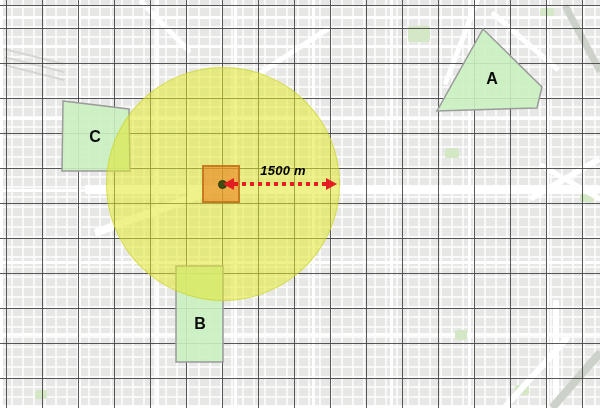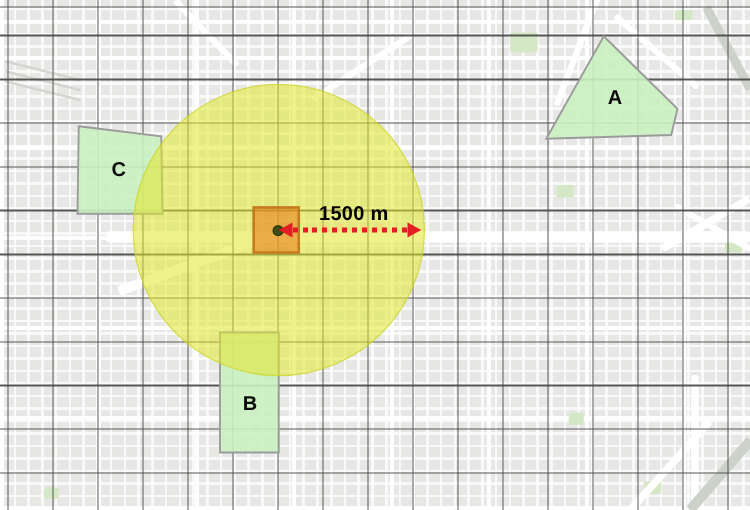--- a/index.html
+++ b/index.html
@@ -38,21 +38,21 @@
 
   
   .arrow-dash{position:absolute;left:234px;top:182px;width:93px;height:4px;
     background:repeating-linear-gradient(90deg,#e41c24 0 4px,transparent 4px 8px);}
   .arrow-head{position:absolute;width:0;height:0;top:178px;}
   .arrow-head.left{left:223px;border-top:6px solid transparent;border-bottom:6px solid transparent;border-right:11px solid #e41c24;}
   .arrow-head.right{left:326px;border-top:6px solid transparent;border-bottom:6px solid transparent;border-left:11px solid #e41c24;}
 
   
   .distance-label{position:absolute;left:248px;top:163px;width:70px;text-align:center;
-    font-size:16px;font-weight:bold;color:#000;letter-spacing:.2px;}
+    font-size:13px;font-weight:bold;color:#000;letter-spacing:.2px;font-style:italic;}
   .zone-label{position:absolute;width:26px;text-align:center;font-size:16px;font-weight:bold;color:#0a0a0a;}
   .zone-label.a{left:479px;top:70px;}
   .zone-label.b{left:187px;top:315px;}
   .zone-label.c{left:82px;top:128px;}
 </style>
 </head>
 <body>
 
 <div class="stage">
 

